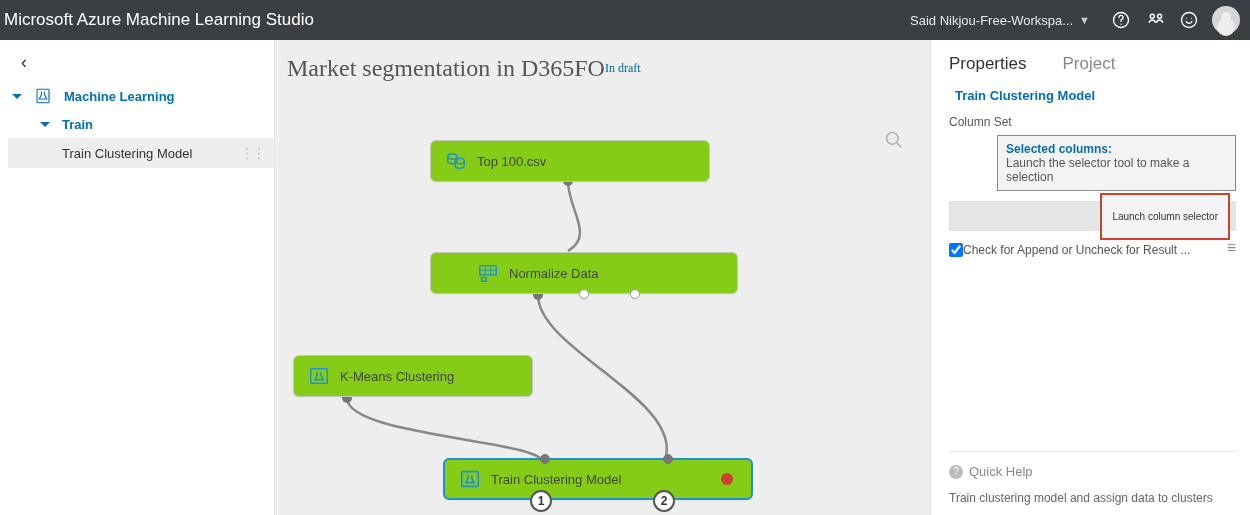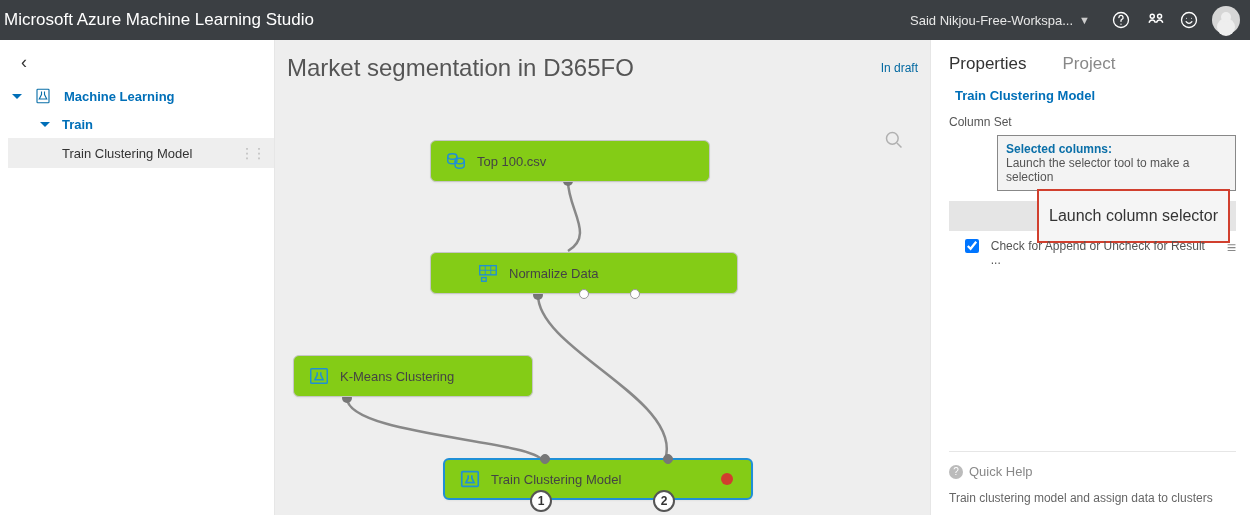--- a/index.html
+++ b/index.html
@@ -118,23 +118,24 @@
   .gripper { color:#bbb; letter-spacing:-2px; font-size:14px;}
 
   
   .canvas-wrap {
     flex: 1;
     background: #eeeeee;
     position: relative;
     overflow: hidden;
   }
   .canvas-header {
-    display:flex; align-items:center; justify-content:space-between;
+    display:flex; align-items:center; justify-content:flex-start;
     padding: 10px 12px 0 12px;
     height: 46px;
+    font-family: Liberation Serif, serif;
   }
   .exp-title { font-size: 24px; font-weight: 300; color:#555; }
   .status { color:#0369a1; font-size:12px; }
   .zoom-icon {
     position:absolute; right: 26px; top: 90px;
     width: 20px; height:20px; opacity:.4; cursor:pointer;
   }
 
   .node {
     position:absolute;
@@ -212,27 +213,27 @@
     background:#e5e5e5;
     height: 30px;
     display:flex; justify-content:flex-end; align-items:center;
     padding: 0 6px;
     margin-bottom: 8px;
   }
   .launch-btn {
     border: 2px solid #d13f2e;
     background:#f5f5f5;
     color:#333;
-    font-size:16px;
+    font-size:10px;
     padding: 16px 10px;
     cursor:pointer;
   }
   .check-row {
-    display:flex; align-items:flex-start; gap:12px;
-    font-size:12px; color:#555;margin-left:16px;
+    display:flex; align-items:flex-end; gap:0;
+    font-size:12px; color:#555;
   }
   .check-row input { width:14px; height:14px; }
   .menu-icon { margin-left:auto; color:#888; font-size:16px; }
 
   .props-footer {
     margin-top:auto;
     border-top:1px solid #e6e6e6;
     padding: 12px 0 8px 0;
   }
   .qh-title { color:#888; font-size:13px; display:flex; gap:6px; align-items:center; margin-bottom:10px;}

